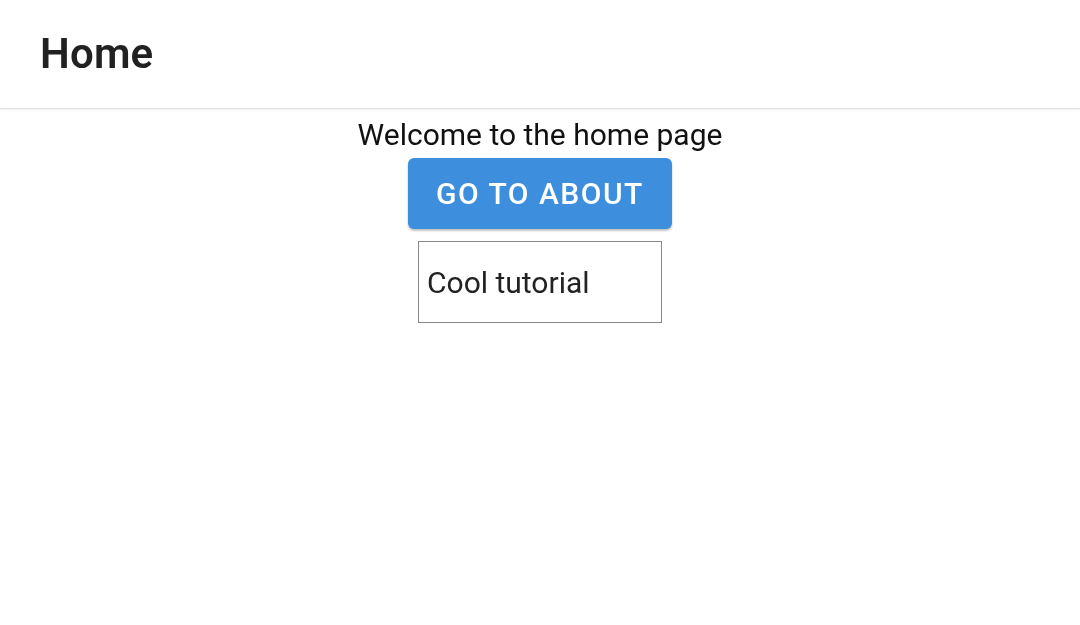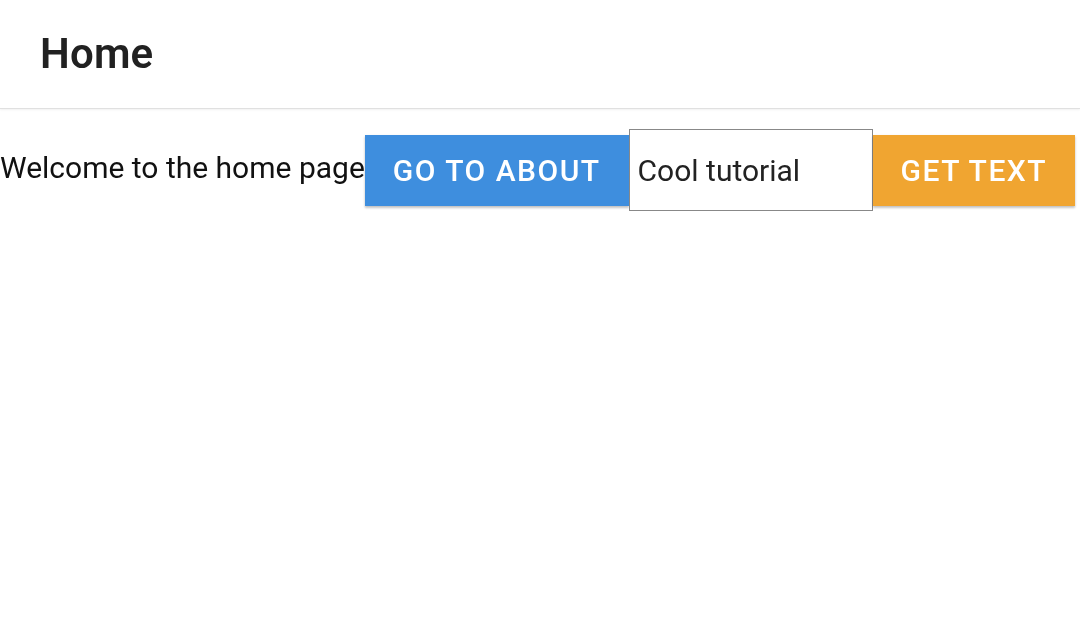--- a/index.html
+++ b/index.html
@@ -20,40 +20,41 @@
       box-shadow: 0 1px 2px rgba(0,0,0,0.06);
     }
     .header-title {
       font-size: 42px;
       font-weight: 600;
       color: #212121;
       letter-spacing: 0.2px;
     }
     .content {
       display: flex;
+      flex-direction: column;
       align-items: center;
       padding-top: 8px;
     }
     .welcome-text {
       font-size: 30px;
       color: #111;
       font-weight: 400;
       margin-bottom: 6px;
     }
     .btn {
       display: inline-flex;
       align-items: center;
       justify-content: center;
       font-size: 30px;
       font-weight: 500;
       letter-spacing: 1.5px;
       text-transform: uppercase;
       color: #ffffff;
       border: none;
-      border-radius: 0;
+      border-radius: 6px;
       padding: 18px 28px;
       cursor: pointer;
       box-shadow: 0 2px 2px rgba(0,0,0,0.18), 0 1px 3px rgba(0,0,0,0.1);
       font-family: inherit;
     }
     .btn-primary {
       background: #3e8ede;
     }
     .btn-secondary {
       background: #f0a531;
@@ -85,15 +86,14 @@
   <h1 class="header-title">Home</h1>
 </div>
 
 <div class="content">
   <div class="welcome-text">Welcome to the home page</div>
 
   <button class="btn btn-primary">GO TO ABOUT</button>
 
   <input type="text" class="text-input" value="Cool tutorial" style="">
 
-  <button class="btn btn-secondary">GET TEXT</button>
 
 </div>
 
 </body></html>

